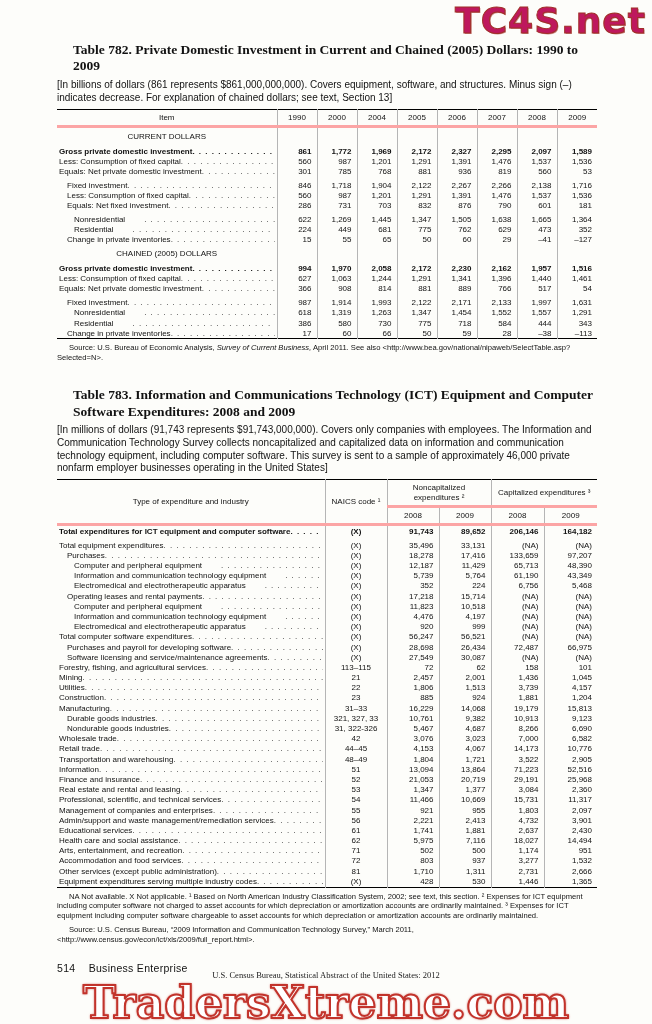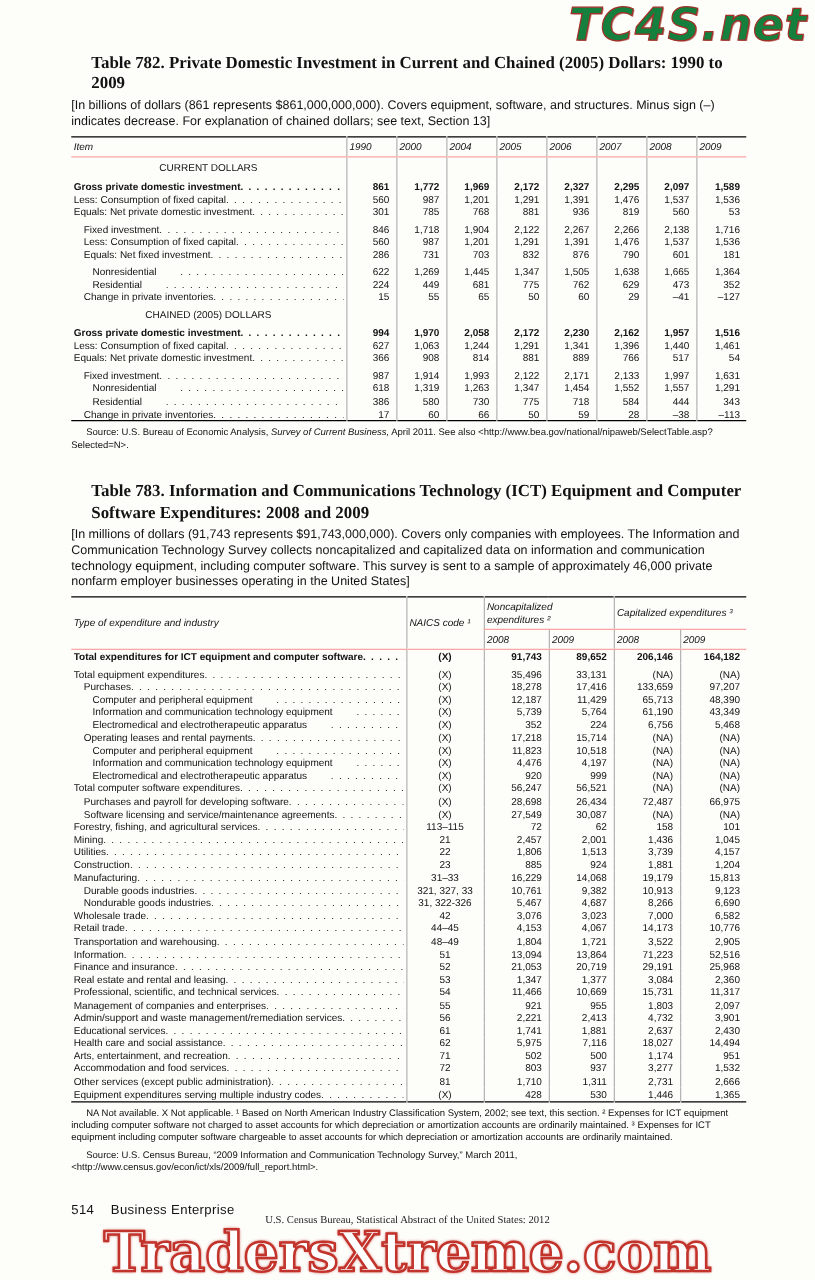--- a/index.html
+++ b/index.html
@@ -13,22 +13,22 @@
 
   .tbl-title {
     font-family:"Liberation Serif", serif; font-weight:bold;
     font-size:13.5px; line-height:1.22; margin-bottom:4px;margin-left:16px;
   }
   .tbl-note { font-size:10px; line-height:1.28; margin-bottom:4px; }
 
   table { border-collapse:collapse; width:100%; table-layout:fixed; }
   .datatable { border-top:1px solid #000; border-bottom:1px solid #000; }
   .datatable th {
-    font-weight:normal; font-size:8px; text-align:left;
-    border-bottom:1px solid #fca5a5; padding:3px 2px; vertical-align:middle;font-style:italic;
+    font-weight:normal; font-size:8px; text-align:center;
+    border-bottom:3px solid #fca5a5; padding:3px 2px; vertical-align:middle;
   }
   .datatable td { font-size:8px; line-height:1.15; padding:0.5px 2px; vertical-align:bottom; }
   .datatable .num { text-align:right; padding-right:5px; border-left:1px solid #b5b5b5; }
   .datatable th.vr { border-left:1px solid #b5b5b5; }
   .datatable .naics { text-align:center; border-left:1px solid #b5b5b5; }
 
   .lab { display:flex; align-items:center; overflow:hidden; }
   .txt { white-space:normal; }
   .dots { flex:1; overflow:hidden; white-space:nowrap; }
   .dots::after { content:" . . . . . . . . . . . . . . . . . . . . . . . . . . . . . . . . . . . . . . . . . . . . . . . . . . . . . . . ."; letter-spacing:1px; }
@@ -48,24 +48,23 @@
   .footer-line { position:absolute; left:57px; bottom:50px; font-size:10.5px; letter-spacing:0.3px; }
   .footer-line .pgnum { margin-right:10px; }
   .abstract-line {
     position:absolute; bottom:44px; left:0; width:100%; text-align:center;
     font-family:"Liberation Serif", serif; font-size:8.5px; color:#222;
   }
 
   .wm-top {
     position:absolute; top:0; right:6px;
     font-family:"DejaVu Sans", sans-serif; font-weight:bold; font-size:36px;
-    color:#15803d; -webkit-text-stroke:1px #a03028;
+    color:#be185d; -webkit-text-stroke:1px #a03028;
     text-shadow:1px 1px 0 rgba(160,48,40,0.55);
     letter-spacing:1px;
-    font-style:italic;
   }
   .wm-mid {
     position:absolute; top:494px; left:192px;
     font-family:"DejaVu Sans", sans-serif; font-weight:bold; font-size:29px;
     color:#fff; -webkit-text-stroke:2px #c03a30;
     text-shadow:0 0 1px #c03a30, 0 0 2px #c03a30;
     letter-spacing:1px;
   }
   .wm-bottom {
     position:absolute; bottom:-4px; left:50%; transform:translateX(-50%);

